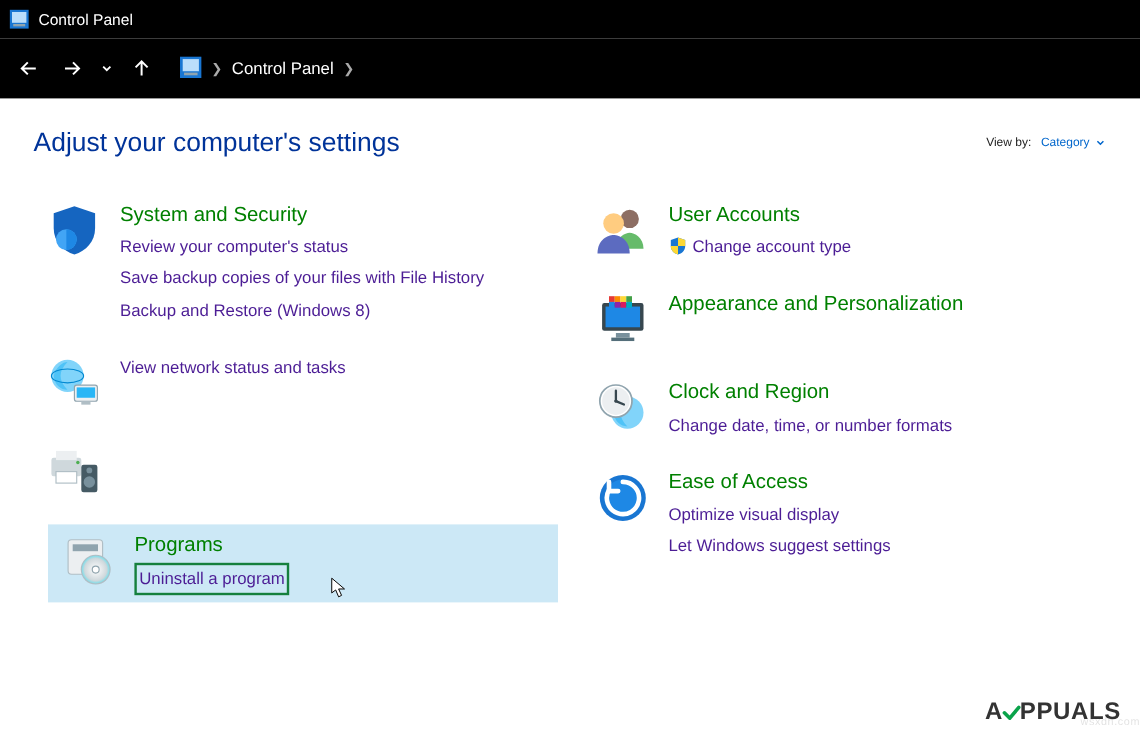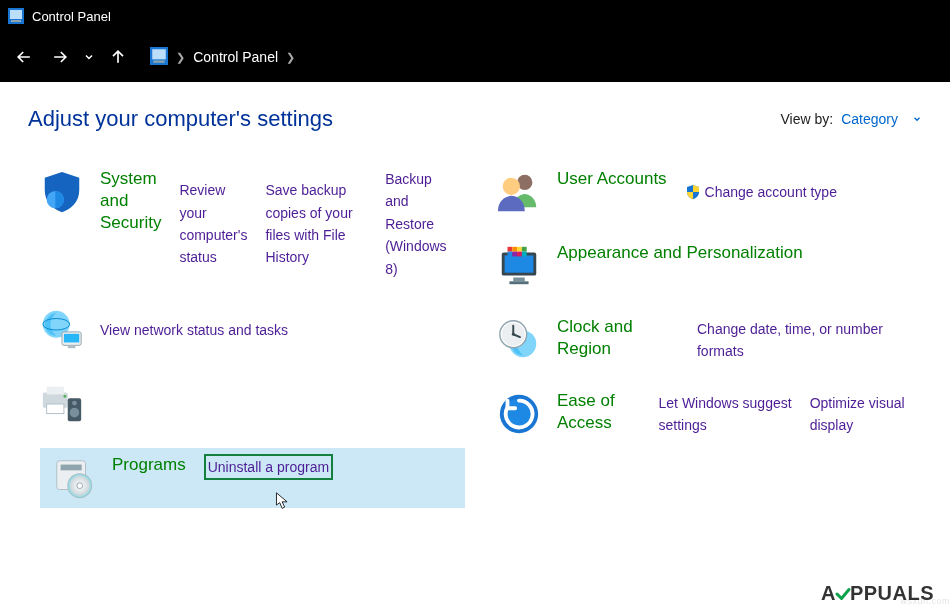--- a/index.html
+++ b/index.html
@@ -74,32 +74,32 @@
     justify-content: space-between;
     align-items: center;
     margin-bottom: 30px;
   }
   .page-title {
     color: #003399;
     font-size: 22px;
     font-weight: 400;
   }
   .viewby {
-    font-size: 14px;
+    font-size: 10px;
     display: flex;
     align-items: center;
     gap: 8px;
     text-align: right;
   }
   .viewby .label { color: #222; }
   .viewby .value {
     color: #0066cc;
     display: flex;
     align-items: center;
-    gap: 14px;
+    gap: 4px;
   }
   .columns {
     display: flex;
     gap: 20px;
   }
   .col {
     flex: 1;
   }
   .category {
     display: flex;
@@ -114,22 +114,22 @@
   .cat-icon {
     width: 48px;
     height: 48px;
     flex-shrink: 0;
     display: flex;
     align-items: center;
     justify-content: center;
   }
   .cat-body {
     display: flex;
-    flex-direction: row;
-    gap: 18px;
+    flex-direction: column;
+    gap: 4px;
   }
   .cat-title {
     color: #008000;
     font-size: 17px;
     font-weight: 400;
     cursor: pointer;
     line-height: 1.3;
   }
   .cat-link {
     color: #4c1d95;
@@ -389,22 +389,22 @@
         <div class="cat-icon">
           <svg width="46" height="46" viewBox="0 0 48 48">
             <circle cx="24" cy="24" r="20" fill="#1976d2"></circle>
             <circle cx="24" cy="24" r="16" fill="#1e88e5"></circle>
             <path d="M24 10 A14 14 0 1 1 12 17" fill="none" stroke="#fff" stroke-width="4" stroke-linecap="round"></path>
             <path d="M12 10 L12 18 L20 18" fill="none" stroke="#fff" stroke-width="4" stroke-linecap="round" stroke-linejoin="round"></path>
           </svg>
         </div>
         <div class="cat-body">
           <a class="cat-title">Ease of Access</a>
+          <a class="cat-link">Optimize visual display</a>
           <a class="cat-link">Let Windows suggest settings</a>
-          <a class="cat-link">Optimize visual display</a>
         </div>
       </div>
 
     </div>
   </div>
 
 </div>
 
 <div class="watermark">
   <span>A</span>

